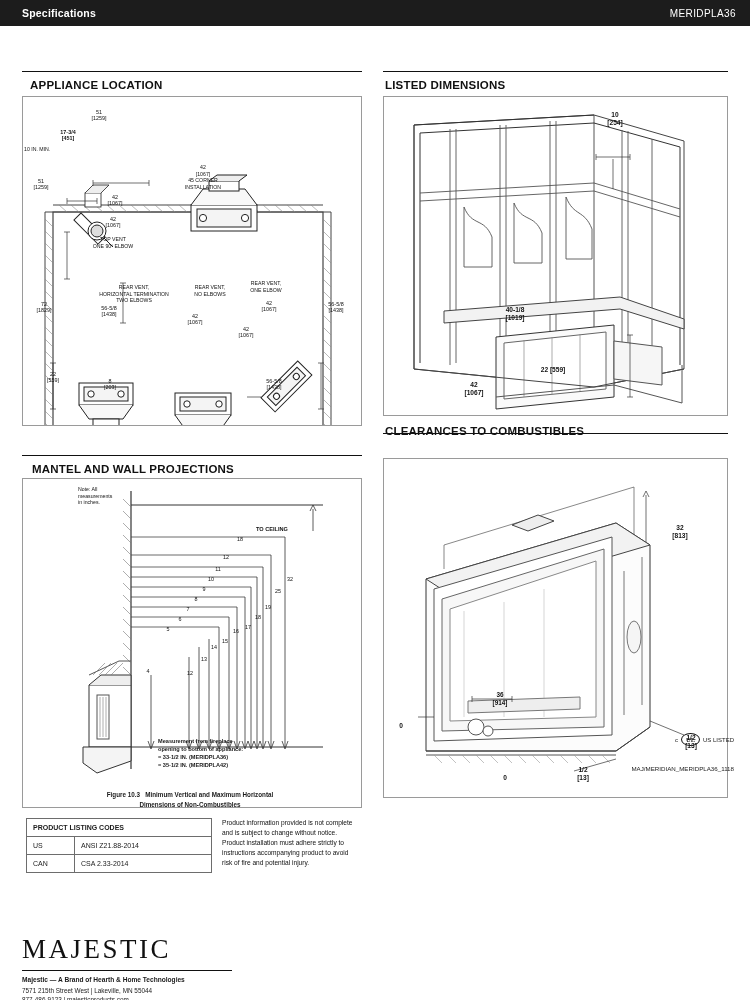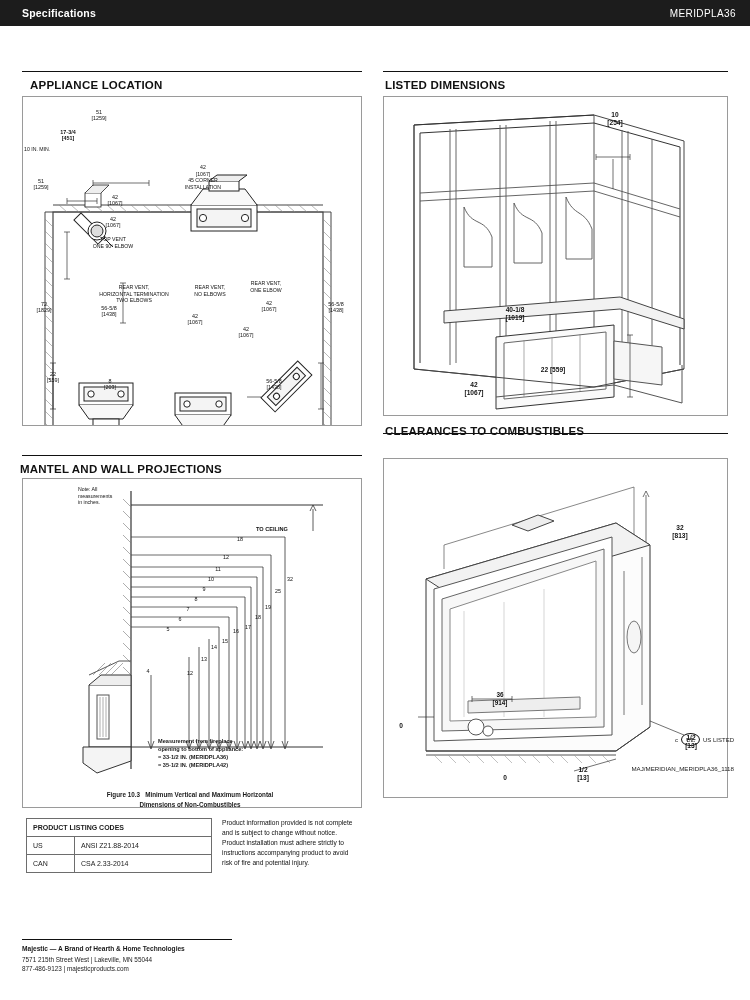--- a/index.html
+++ b/index.html
@@ -84,21 +84,21 @@
 </div>
 
 <div class="page">
 
   <div class="sec-title" style="left:30px; top:53px;">APPLIANCE LOCATION</div>
   <div class="rule" style="left:22px; top:45px; width:340px;"></div>
 
   <div class="sec-title" style="left:385px; top:53px;">LISTED DIMENSIONS</div>
   <div class="rule" style="left:383px; top:45px; width:345px;"></div>
 
-  <div class="sec-title" style="left:20px; top:437px;">MANTEL AND WALL PROJECTIONS</div>
+  <div class="sec-title" style="left:32px; top:437px;">MANTEL AND WALL PROJECTIONS</div>
   <div class="rule" style="left:22px; top:429px; width:340px;"></div>
 
   <div class="sec-title" style="left:385px; top:399px;">CLEARANCES TO COMBUSTIBLES</div>
   <div class="rule" style="left:383px; top:407px; width:345px;"></div>
 
   <div class="panel" style="left:22px; top:70px; width:340px; height:330px;">
     <svg width="338" height="328" viewBox="0 0 338 328">
       <g stroke="#333" fill="none" stroke-width="1">
 
         <path d="M30 115 L300 115 L300 340 L30 340 Z" stroke="#444" stroke-width="1.2"></path>
@@ -575,20 +575,21 @@
     <tr>
       <td style="width:48px;">CAN</td>
       <td>CSA 2.33-2014</td>
     </tr>
   </tbody>
     </table>
 
   <div class="disclaimer" style="left:222px; top:792px;">Product information provided is not complete and is subject to change without notice. Product installation must adhere strictly to instructions accompanying product to avoid risk of fire and potential injury.</div>
 
   <div class="brandwrap">
+    <div class="brand">MAJESTIC</div>
     <div class="brand-rule"></div>
     <div class="brand-sub">Majestic — A Brand of Hearth &amp; Home Technologies</div>
     <div class="brand-addr">7571 215th Street West | Lakeville, MN 55044</div>
     <div class="brand-addr">877-486-9123 | majesticproducts.com</div>
   </div>
 
   <div class="ul-mark">
     <span class="ul-c">c</span>
     <span class="ul-circle">UL</span>
     <span class="ul-txt">US LISTED</span>

